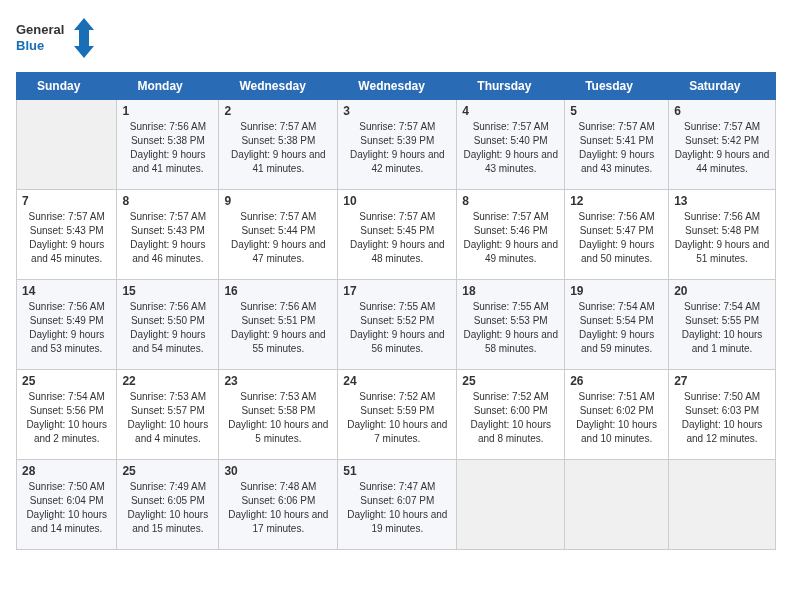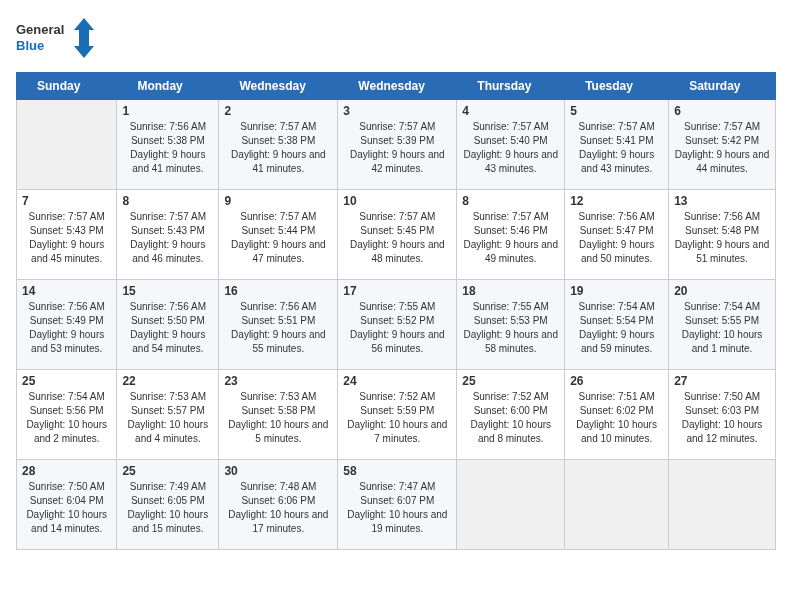--- a/index.html
+++ b/index.html
@@ -293,21 +293,21 @@
           Sunrise: 7:49 AM<br>Sunset: 6:05 PM<br>Daylight: 10 hours and 15 minutes.
         </div>
         </td>
         <td>
           <span class="day-num">30</span>
         <div class="day-info">
           Sunrise: 7:48 AM<br>Sunset: 6:06 PM<br>Daylight: 10 hours and 17 minutes.
         </div>
         </td>
         <td>
-          <span class="day-num">58</span>
+          <span class="day-num">51</span>
         <div class="day-info">
           Sunrise: 7:47 AM<br>Sunset: 6:07 PM<br>Daylight: 10 hours and 19 minutes.
         </div>
         </td>
         <td class="empty-cell"></td>
         <td class="empty-cell"></td>
         <td class="empty-cell"></td>
       </tr>
     </tbody>
 </table>

